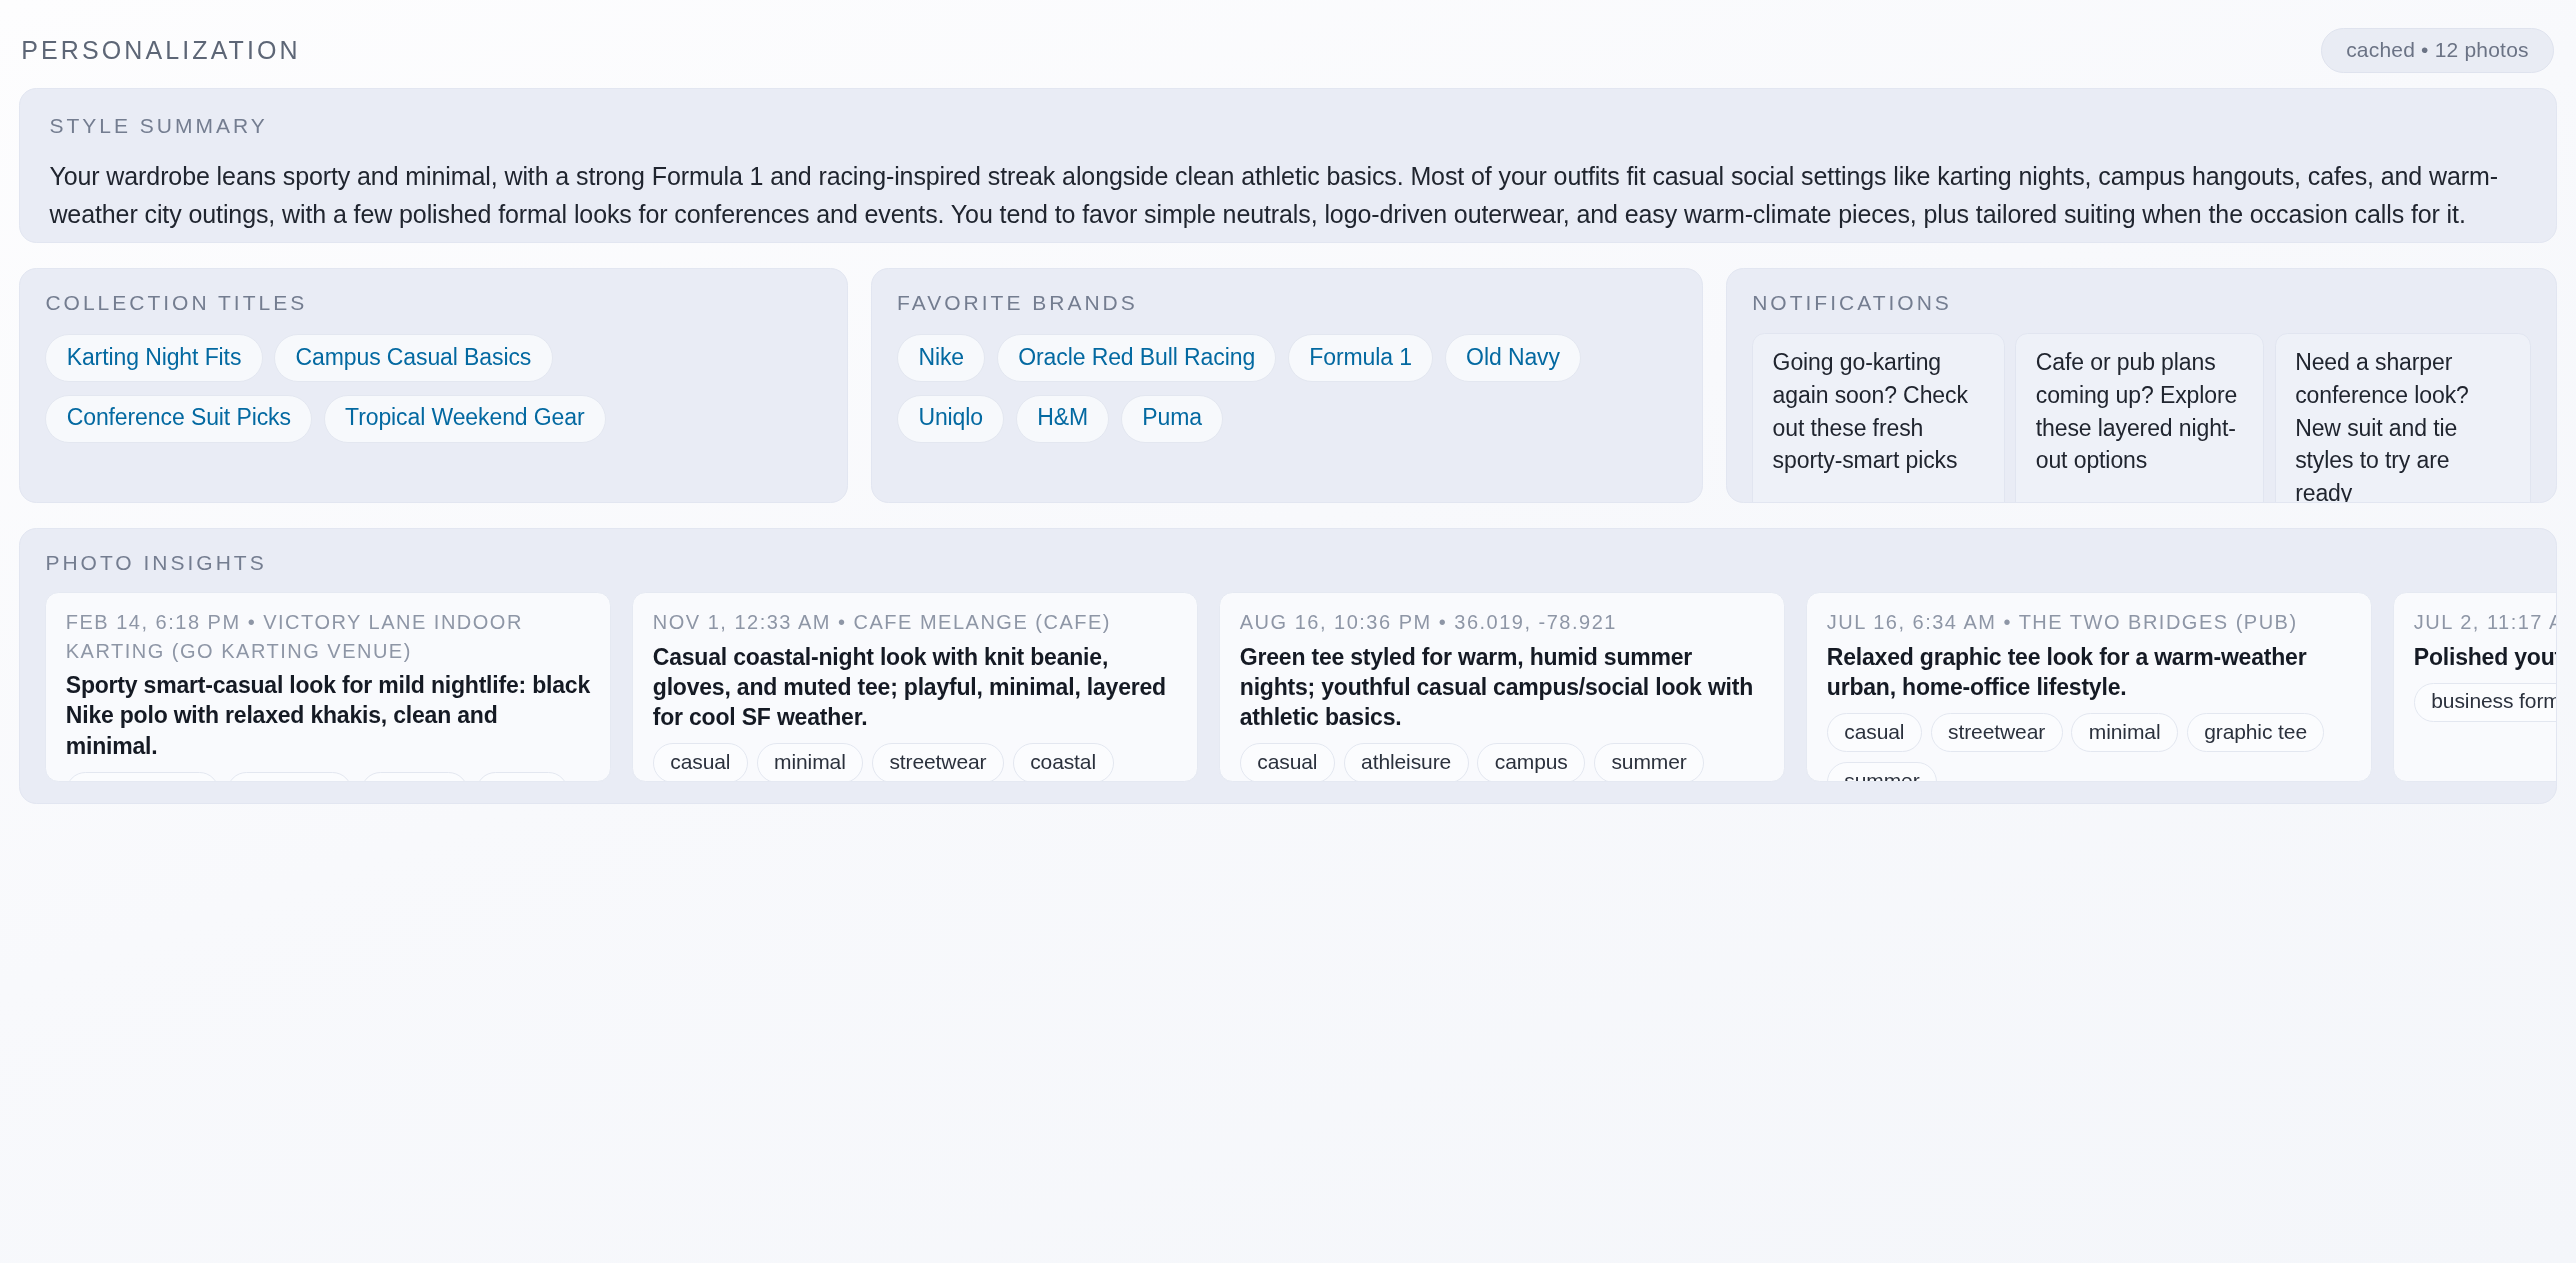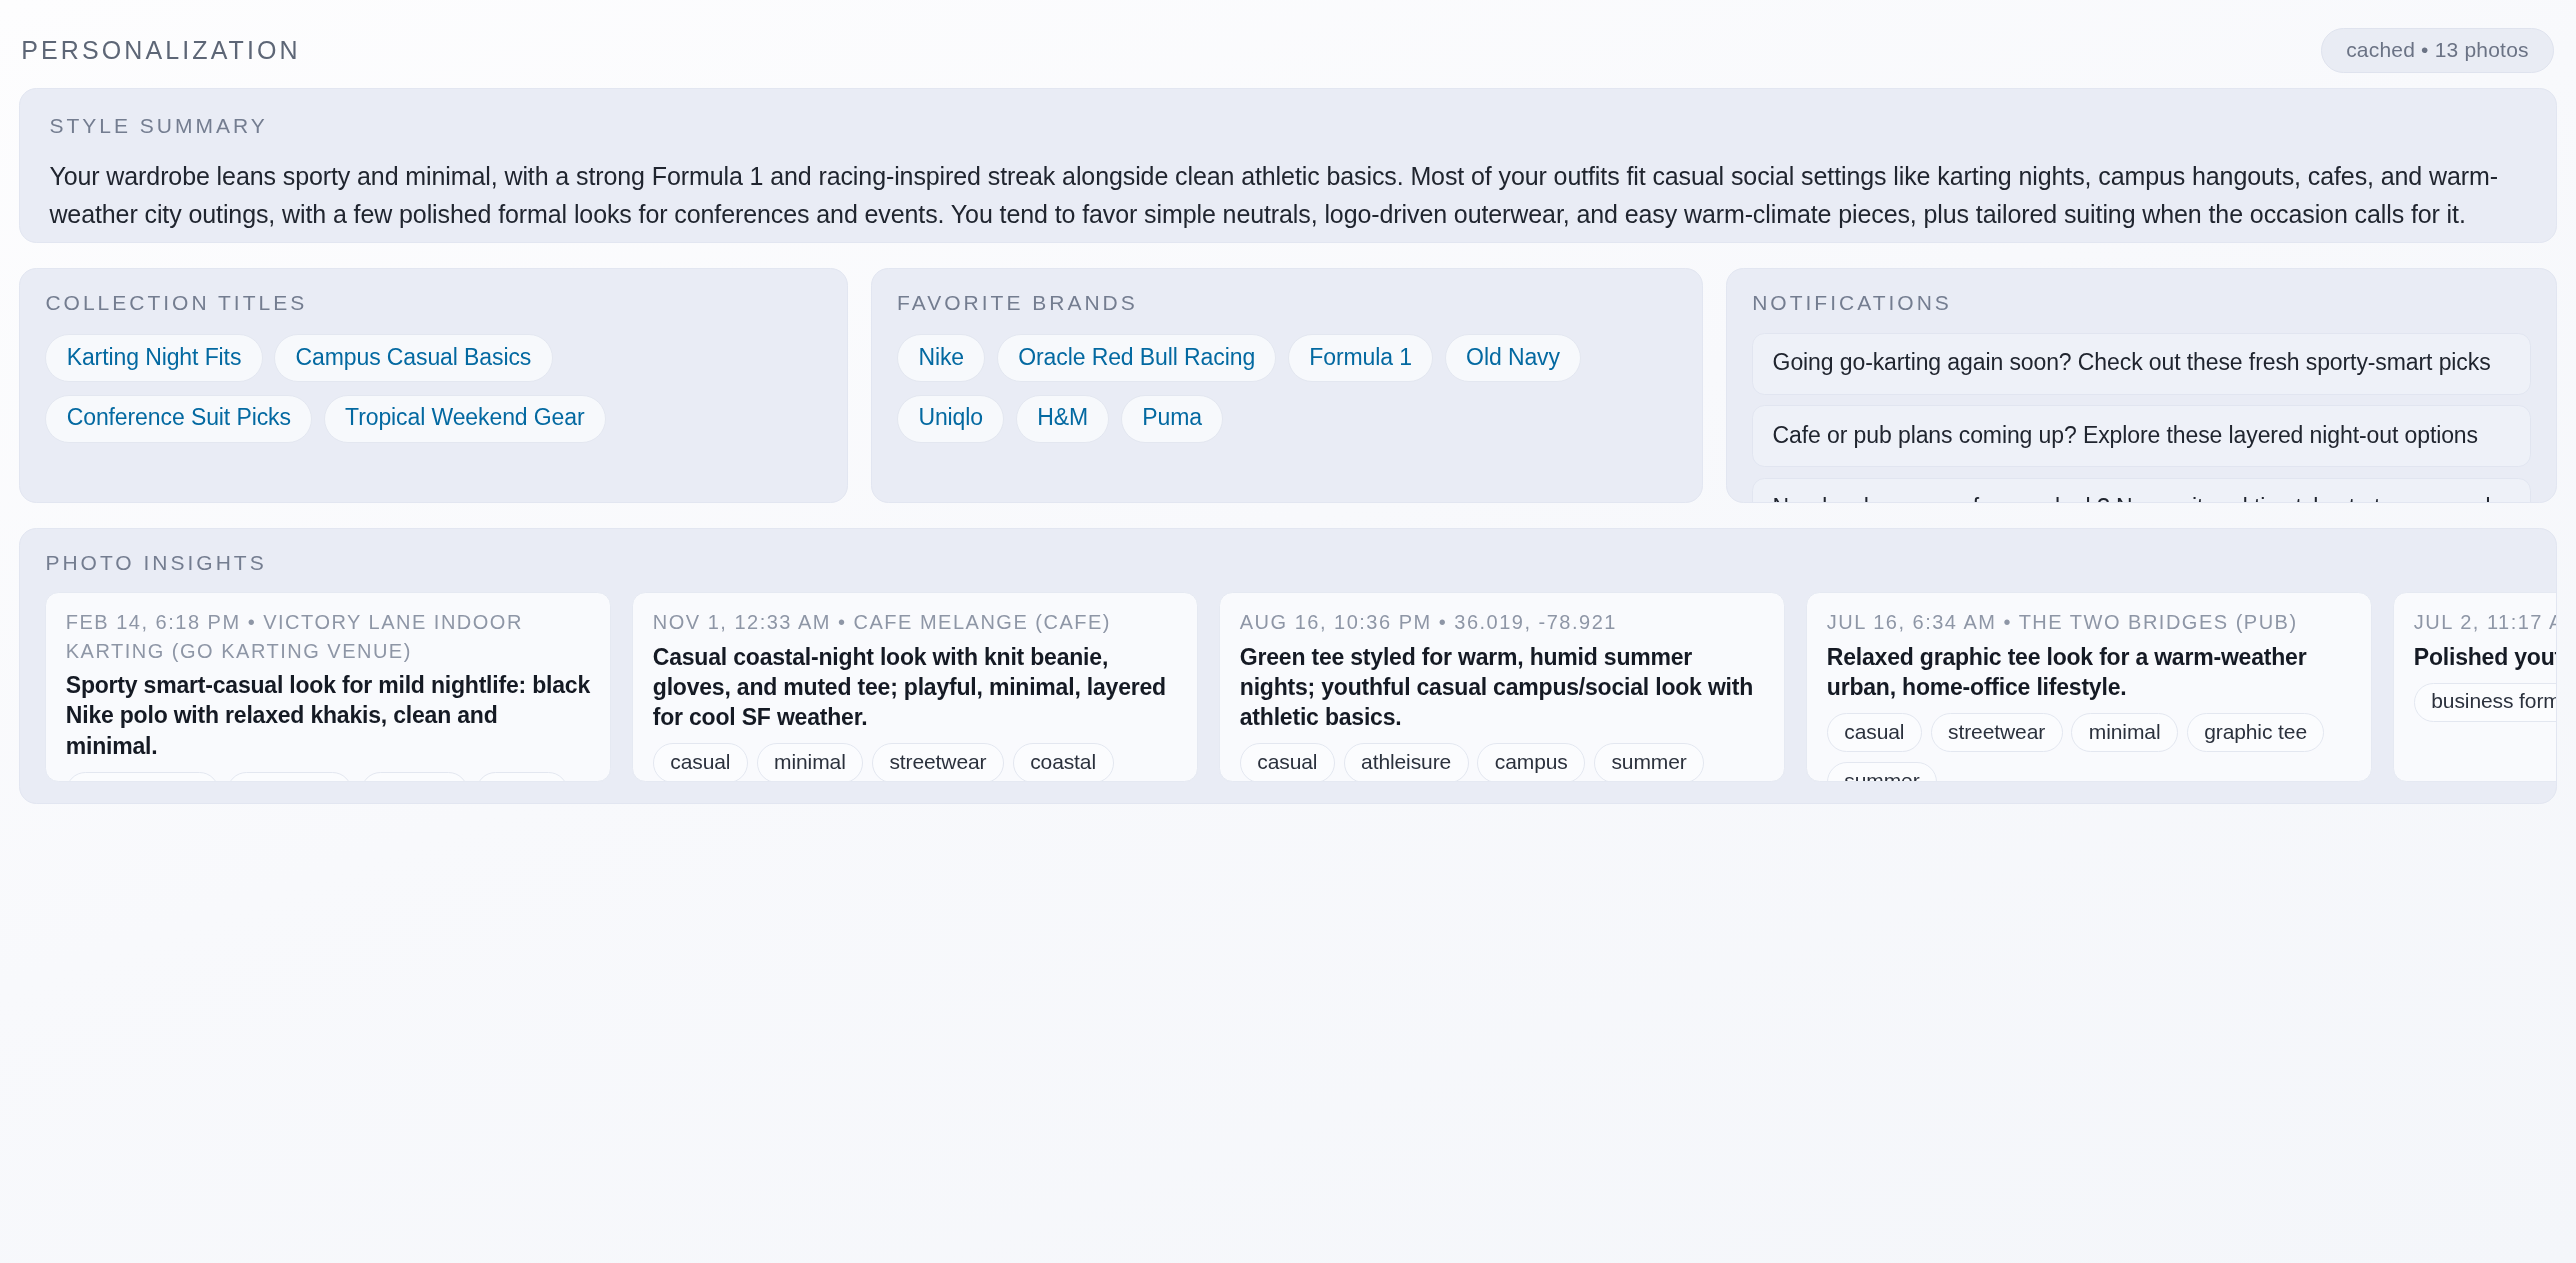--- a/index.html
+++ b/index.html
@@ -112,21 +112,21 @@
     border-radius: 967px;
     padding: 8.7px 20.3px 10.6px 20.3px;
     font-size: 23px;
     color: #0369a1;
     white-space: nowrap;
     letter-spacing: -0.1px;
   }
 
   .notif-list {
     display: flex;
-    flex-direction: column;
+    flex-direction: row;
     gap: 10.6px;
     margin-top: 18.4px;
   }
 
   .notif {
     background: #eef1f8;
     border: 1px solid #e1e5f0;
     border-radius: 12.6px;
     padding: 12.6px 19.4px 14.5px 19.4px;
     font-size: 23px;
@@ -195,21 +195,21 @@
     letter-spacing: -0.1px;
   }
 </style>
 </head>
 <body>
 
 <div class="page">
 
   <div class="topbar">
     <div class="page-title">PERSONALIZATION</div>
-    <div class="cache-badge">cached • 13 photos</div>
+    <div class="cache-badge">cached • 12 photos</div>
   </div>
 
   <div class="panel summary-panel">
     <div class="panel-heading">STYLE SUMMARY</div>
     <div class="summary-text">Your wardrobe leans sporty and minimal, with a strong Formula 1 and racing-inspired streak alongside clean athletic basics. Most of your outfits fit casual social settings like karting nights, campus hangouts, cafes, and warm-weather city outings, with a few polished formal looks for conferences and events. You tend to favor simple neutrals, logo-driven outerwear, and easy warm-climate pieces, plus tailored suiting when the occasion calls for it.</div>
   </div>
 
   <div class="cols">
 
     <div class="panel col-panel col-collections">

